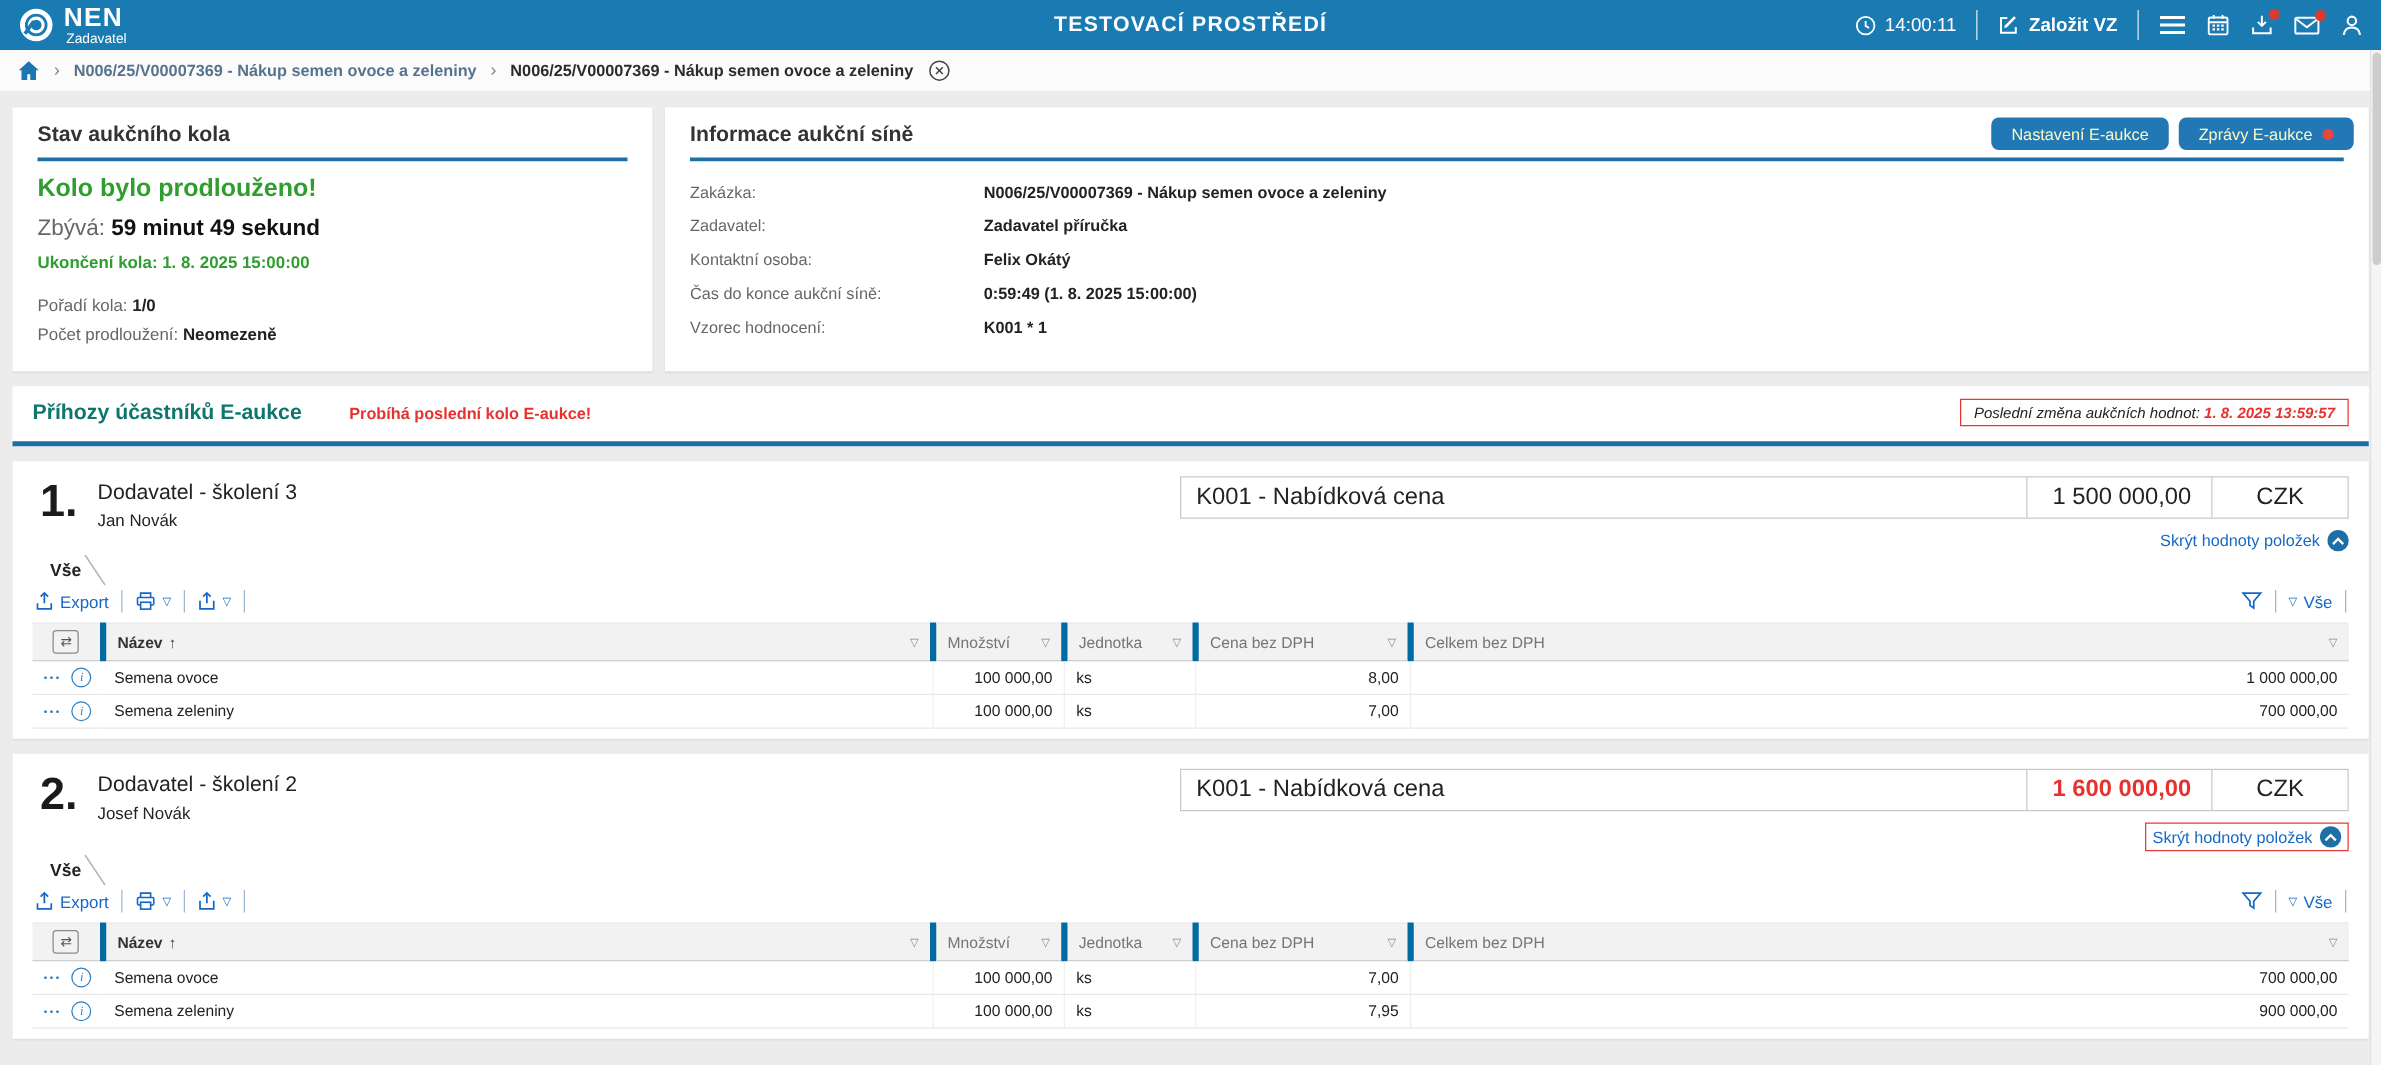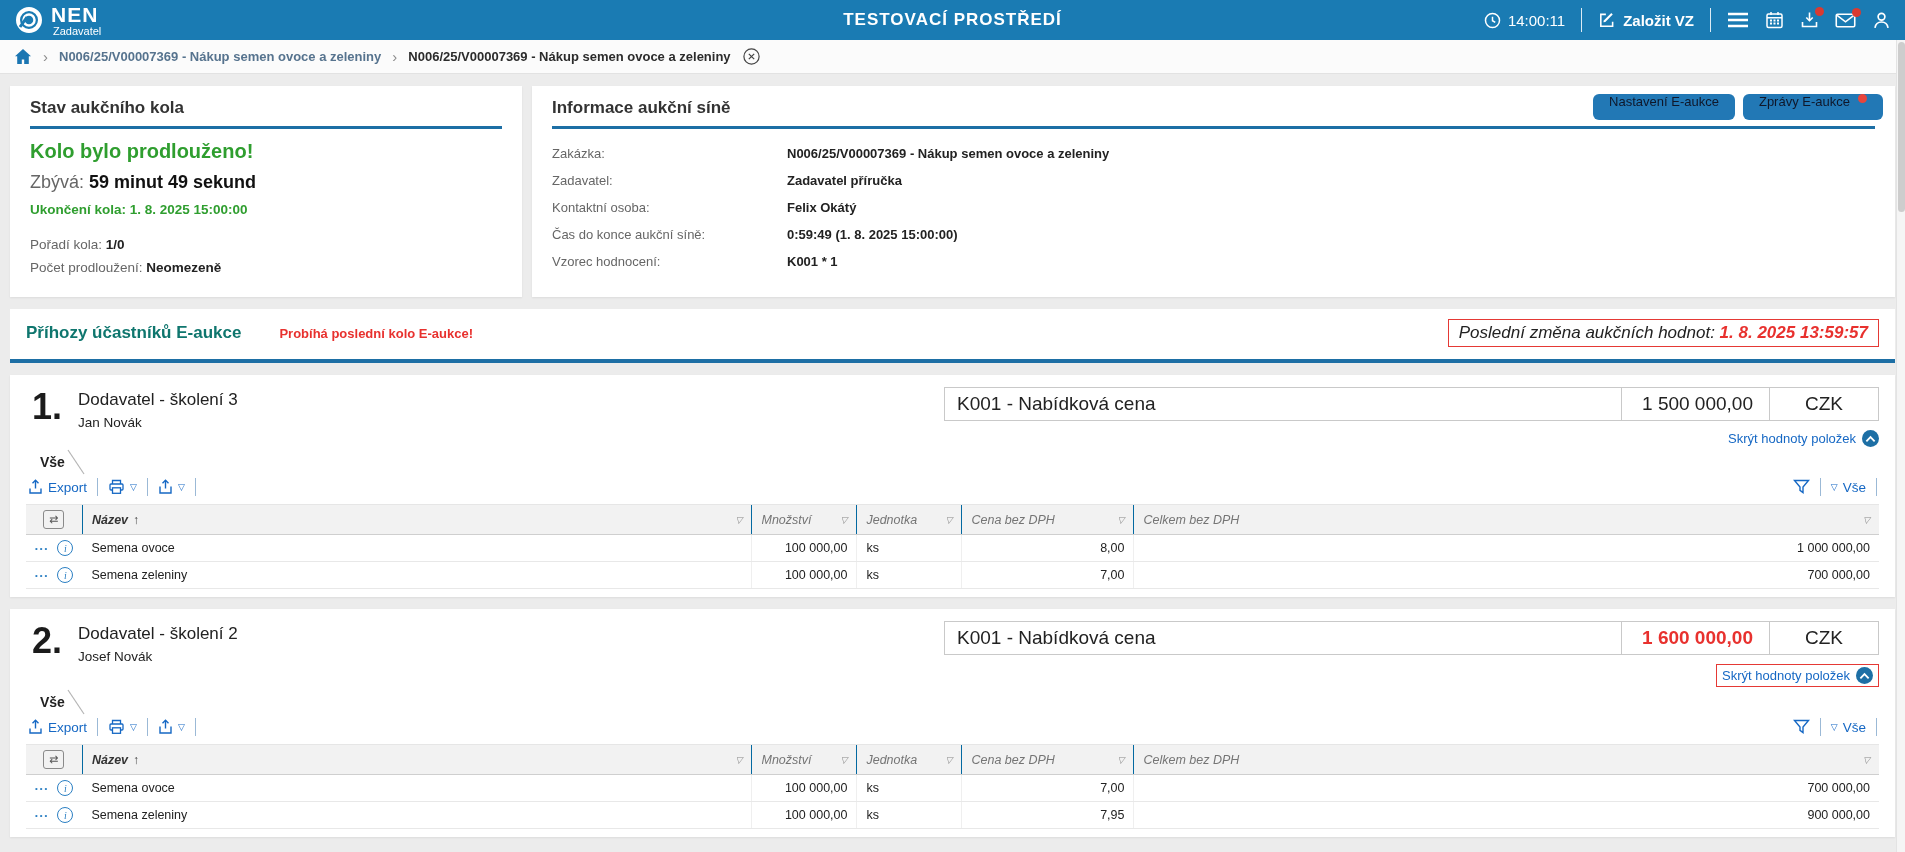--- a/index.html
+++ b/index.html
@@ -41,32 +41,32 @@
   .status-green { color:#2f9e2f; font-size:20px; font-weight:bold; margin:9px 0 9px; }
   .zbyva { font-size:18px; color:#666; margin-bottom:9px; }
   .zbyva b { color:#111; }
   .end-green { color:#2f9e2f; font-weight:bold; font-size:13.5px; margin-bottom:20px; }
   .kv { font-size:13.5px; color:#666; margin-bottom:8px; }
   .kv b { color:#222; }
   .info-row { display:flex; font-size:13px; line-height:27px; }
   .info-label { width:235px; color:#666; flex:none; }
   .info-value { font-weight:bold; color:#222; }
   .panel-buttons { position:absolute; top:8px; right:12px; display:flex; gap:8px; }
-  .btn { background:#2278b5; color:#0f172a; font-size:13px; height:26px; padding:0 16px;
-    border:none; border-radius:6px; display:flex; gap:8px;
+  .btn { background:#2278b5; color:#fef9c3; font-size:13px; height:26px; padding:0 16px;
+    border:none; border-radius:6px; display:flex; align-items:center; gap:8px;
     cursor:pointer; font-family:inherit; }
   .btn .dot { width:9px; height:9px; border-radius:50%; background:#e8453c; }
 
   
   .section-bar { background:#fff; margin:12px 10px 0; padding:10px 16px 12px;
     display:flex; align-items:center; border-bottom:4px solid #1d6fa5; }
   .section-title { font-size:17px; font-weight:bold; color:#0f766e; }
   .section-alert { color:#e8312e; font-weight:bold; font-size:13px; margin-left:38px; }
   .last-change { margin-left:auto; border:1px solid #e53935; padding:3px 10px;
-    font-style:italic; font-size:17px; color:#222; }
+    font-style:italic; font-size:12px; color:#222; }
   .lc-value { color:#e8312e; font-weight:bold; }
 
   
   .card { background:#fff; margin:12px 10px 0; padding:12px 16px 8px;
     box-shadow:0 1px 2px rgba(0,0,0,.07); }
   .card-top { display:flex; }
   .rank { font-size:36px; font-weight:bold; color:#1b1b1b; line-height:1;
     margin:2px 16px 0 6px; }
   .name { font-size:17px; color:#222; margin-top:3px; }
   .person { font-size:13.5px; color:#222; margin-top:5px; }
@@ -93,21 +93,21 @@
     padding:3px 2px 8px; }
   .vline { width:1px; height:18px; background:#9bb9d6; }
   .tool { display:flex; align-items:center; gap:5px; cursor:pointer; }
   .tri { font-size:9px; color:#1668c4; }
   .toolbar-right { margin-left:auto; display:flex; align-items:center; gap:10px; }
 
   
   table { width:100%; border-collapse:collapse; font-size:12.5px; }
   thead th { background:#f2f2f2; height:30px; font-weight:normal; color:#757575;
     border-top:1px solid #e6e6e6; border-bottom:1px solid #cfcfcf; padding:0 9px; }
-  thead th + th { border-left:1px solid #0369a1;font-style:italic; }
+  thead th + th { border-left:5px solid #0369a1; }
   tbody td { height:27px; border-bottom:1px solid #e8e8e8; padding:0 9px; color:#222; }
   tbody td:nth-child(n+3) { border-left:1px solid #efefef; }
   .hcell { display:flex; align-items:center; justify-content:space-between; gap:6px; }
   .hname { color:#333; font-weight:bold; display:flex; align-items:center; gap:5px; }
   .sortarrow { color:#444; font-size:12px; font-weight:normal; }
   .htri { font-size:9px; color:#8a8a8a; }
   .col-icon { width:52px; }
   .colicon-box { width:21px; height:19px; border:1px solid #8a8a8a; border-radius:3px;
     display:inline-flex; align-items:center; justify-content:center; font-size:11px;
     color:#555; cursor:pointer; }

